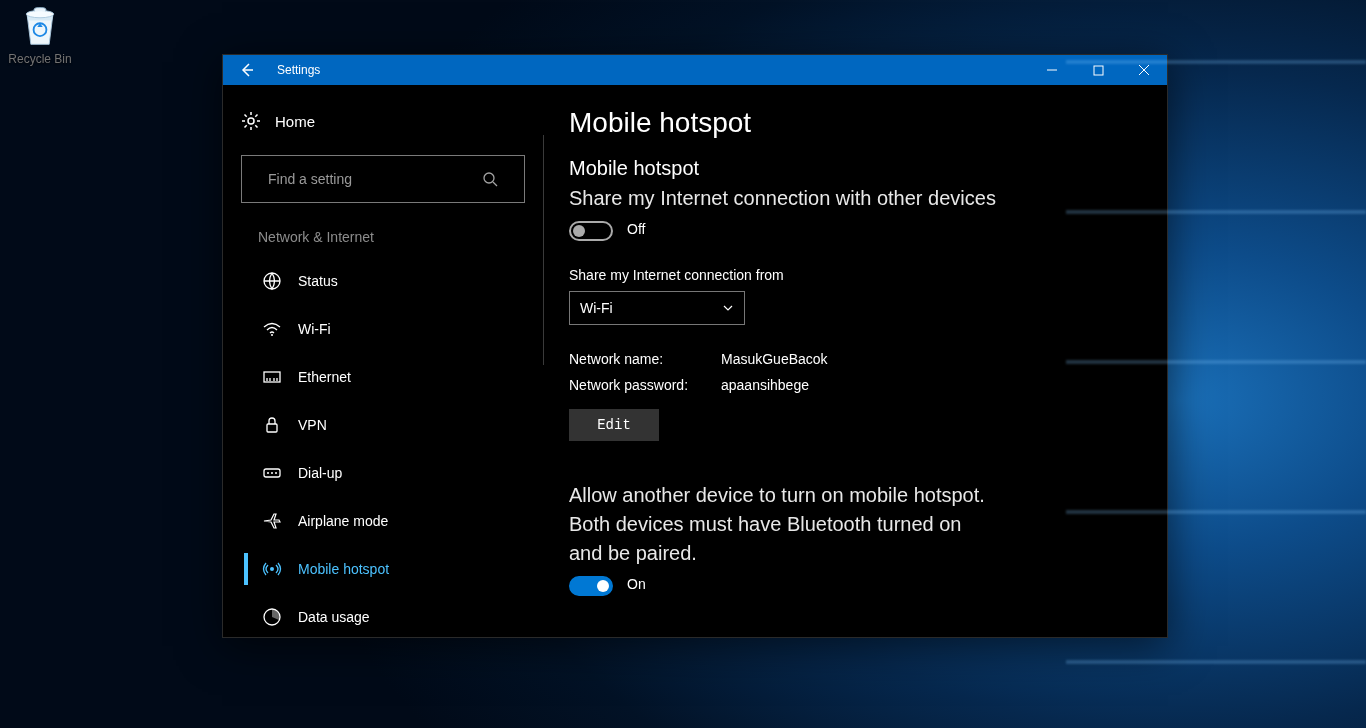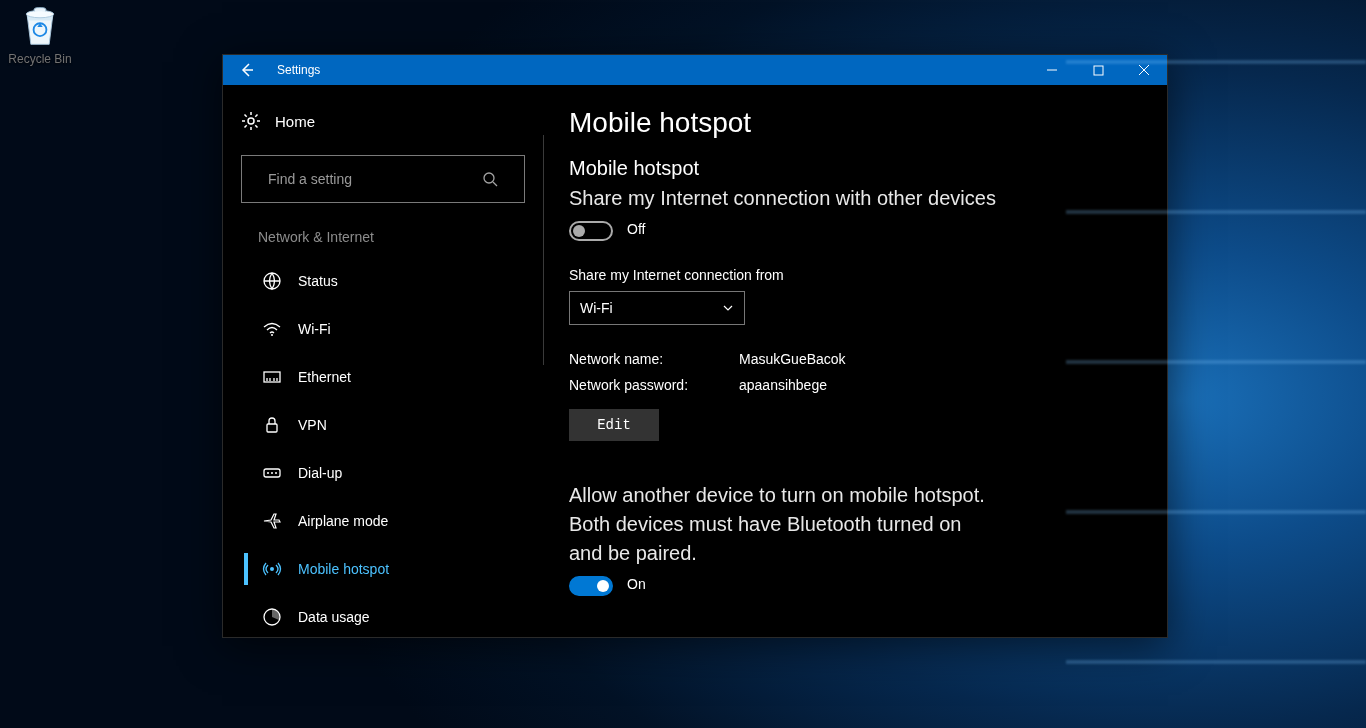--- a/index.html
+++ b/index.html
@@ -194,21 +194,21 @@
   width:176px; height:34px;
   border:1px solid #777;
   display:flex; align-items:center; justify-content:space-between;
   padding:0 10px;
   font-size:14px;
   cursor:pointer;
   margin-bottom:26px;
 }
 .select .chev { width:12px; height:12px; }
 
-.kv { display:flex; gap:18px; font-size:14px; margin-bottom:10px; }
+.kv { display:flex; gap:0; font-size:14px; margin-bottom:10px; }
 .kv .k { width:152px; }
 .kv .v { color:#fff; }
 
 .edit-btn {
   margin-top:6px;
   width:90px; height:32px;
   background:#333;
   border:0;
   color:#fff;
   font-size:14px;

